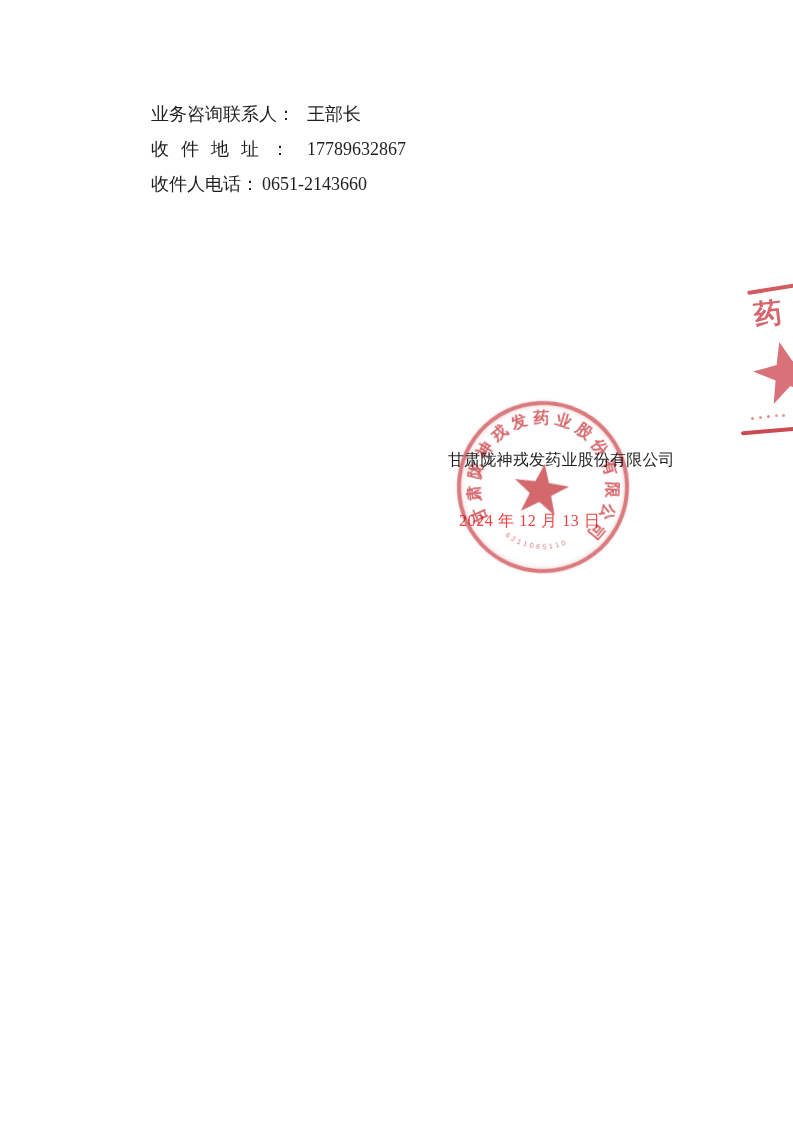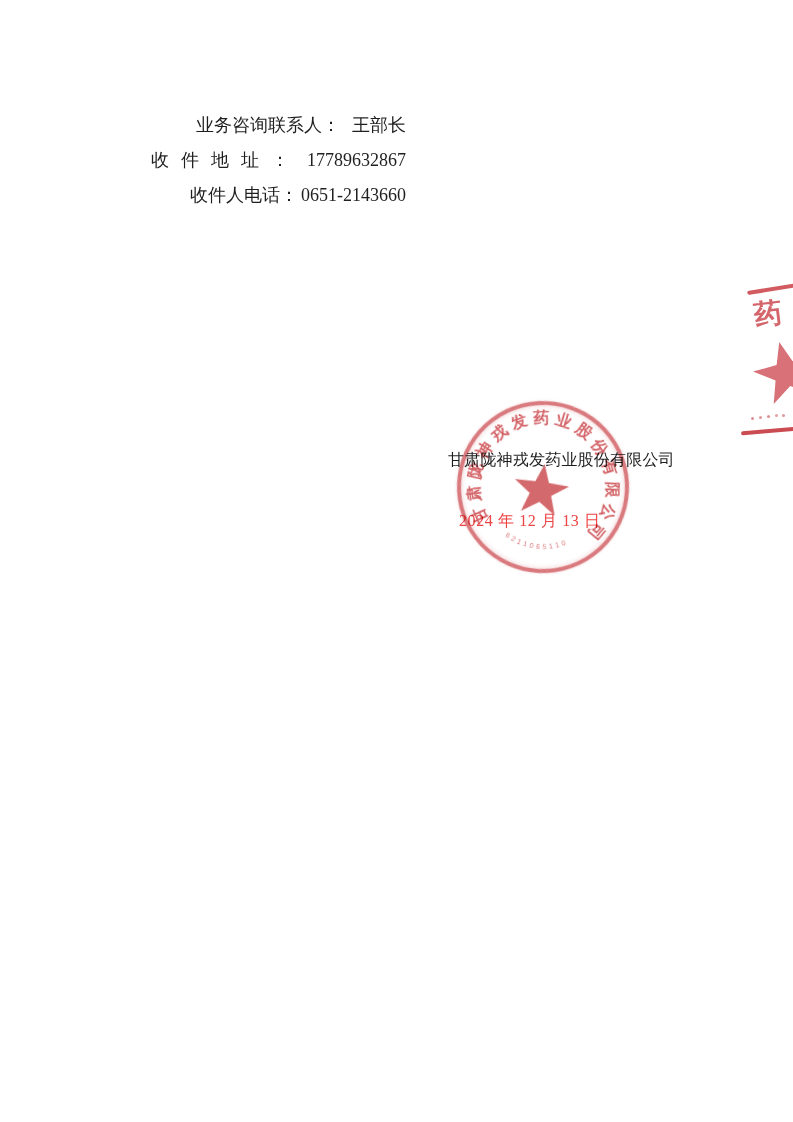--- a/index.html
+++ b/index.html
@@ -6,21 +6,21 @@
   body {
     width: 793px; height: 1122px;
     background: #ffffff;
     position: relative;
     overflow: hidden;
     font-family: "Liberation Serif", "DejaVu Serif", serif;
   }
   .page { position: absolute; inset: 0; }
 
   
-  .contact-block { position: absolute; left: 151px; top: 112px; text-align: right; }
+  .contact-block { position: absolute; left: 151px; top: 101px; }
   .c-line {
     height: 35px; line-height: 26px;
     font-size: 18px; color: #1f1f1f;
     white-space: nowrap;
   }
   .c-line .value { margin-left: 3px; }
   .c-line.l1 .value { margin-left: 12px; }
   .c-line.l2 .label { letter-spacing: 12px; }
   .c-line.l2 .value { margin-left: 6px; letter-spacing: 0; }
 

